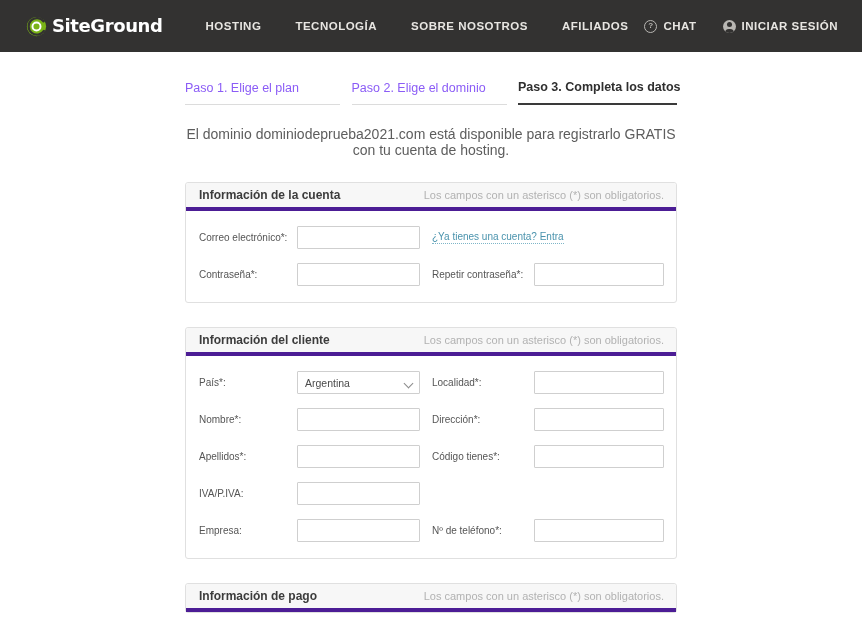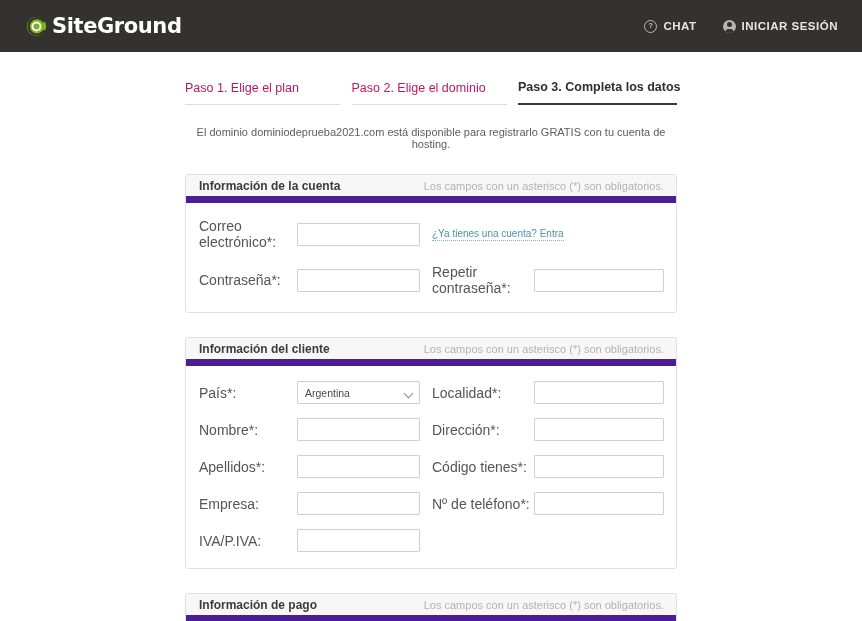--- a/index.html
+++ b/index.html
@@ -20,21 +20,21 @@
     padding: 0 22px 0 26px;
     position: relative;
   }
   .logo { display: flex; align-items: center; gap: 5px; }
   .logo-mark {
     width: 21px; height: 21px;
     position: relative; flex: 0 0 auto;
   }
   .logo-text {
     color: #ffffff;
-    font-size: 21px;
+    font-size: 18px;
     font-weight: bold;
     letter-spacing: -0.4px;
     font-family: "DejaVu Sans", sans-serif;
     line-height: 1;
   }
   .main-nav {
     display: flex;
     align-items: center;
     margin-left: 26px;
     gap: 0;
@@ -94,54 +94,54 @@
 
   
   .steps { display: flex; justify-content: space-between; align-items: flex-end; }
   .step {
     font-size: 12.5px;
     padding-bottom: 9px;
     cursor: pointer;
     white-space: nowrap;
   }
   .step.done {
-    color: #be185d;
+    color: #8b5cf6;
     border-bottom: 1px solid #dcdcdc;
     width: 155px;
   }
   .step.active {
     color: #2f2f2f;
     font-weight: bold;
     border-bottom: 2px solid #3a3a3a;
     width: 159px;
   }
 
   
   .notice { margin-top: 21px; text-align: center; }
   .notice-title {
     color: #6fa841;
     font-size: 11.5px;
     font-weight: bold;
   }
   .notice-text {
     margin-top: 12px;
     color: #5d5d5d;
-    font-size: 11px;
+    font-size: 14px;
   }
 
   
   .panel {
     margin-top: 24px;
     border: 1px solid #e0e0e0;
     border-radius: 3px;
     background: #ffffff;
   }
   .panel-head {
     background: #f7f7f7;
-    border-bottom: 7px solid #4c1d95;
+    border-bottom: 4px solid #4c1d95;
     border-radius: 3px 3px 0 0;
     height: 28px;
     display: flex; align-items: center; justify-content: space-between;
     padding: 0 12px 0 13px;
     text-align: center;
   }
   .panel-title {
     font-size: 12px;
     font-weight: bold;
     color: #3c3c3c;
@@ -150,21 +150,21 @@
     font-size: 11px;
     color: #b2b2b2;
   }
   .panel-body { padding: 15px 13px 16px 13px; }
 
   
   .frow { display: flex; align-items: center; margin-bottom: 14px; }
   .frow:last-child { margin-bottom: 0; align-items: center; }
   .fcell { display: flex; align-items: center; width: 50%; }
   .flabel {
-    font-size: 14px;
+    font-size: 10px;
     color: #555555;
     width: 98px;
     flex: 0 0 98px;
   }
   .finput {
     width: 123px; height: 23px;
     border: 1px solid #cfcfcf;
     background: #ffffff;
     border-radius: 1px;
     font-size: 10.5px;
@@ -214,20 +214,26 @@
     <span class="logo-mark">
       <svg width="21" height="21" viewBox="0 0 24 24">
         <circle cx="12" cy="12" r="11" fill="#7ab317"></circle>
         <path d="M20 6 A9.5 9.5 0 1 0 20.5 17" fill="none" stroke="#333231" stroke-width="2.6" stroke-linecap="round"></path>
         <circle cx="12" cy="12" r="4.6" fill="none" stroke="#ffffff" stroke-width="2.2"></circle>
       </svg>
     </span>
     <span class="logo-text">SiteGround</span>
   </div>
 
+  <div class="main-nav">
+    <a class="nav-item">HOSTING</a>
+    <a class="nav-item">TECNOLOGÍA</a>
+    <a class="nav-item">SOBRE NOSOTROS</a>
+    <a class="nav-item">AFILIADOS</a>
+  </div>
 
   <div class="header-right">
     <a class="header-link">
       <span class="circ-icon">?</span>
       <span>CHAT</span>
     </a>
     <a class="header-link">
       <span class="user-icon"></span>
       <span>INICIAR SESIÓN</span>
     </a>
@@ -313,35 +319,35 @@
             <input class="finput" type="text" value="" style="">
           </div>
           <div class="fcell right">
             <span class="flabel">Código tienes*:</span>
             <input class="finput" type="text" value="" style="">
           </div>
         </div>
 
         <div class="frow">
           <div class="fcell">
+            <span class="flabel">IVA/P.IVA:</span>
+            <input class="finput" type="text" value="" style="">
+          </div>
+          <div class="spacer"></div>
+        </div>
+
+        <div class="frow">
+          <div class="fcell">
             <span class="flabel">Empresa:</span>
             <input class="finput" type="text" value="" style="">
           </div>
           <div class="fcell right">
             <span class="flabel">Nº de teléfono*:</span>
             <input class="finput" type="text" value="" style="">
           </div>
-        </div>
-
-        <div class="frow">
-          <div class="fcell">
-            <span class="flabel">IVA/P.IVA:</span>
-            <input class="finput" type="text" value="" style="">
-          </div>
-          <div class="spacer"></div>
         </div>
 
       </div>
     </div>
 
     <div class="panel">
       <div class="panel-head">
         <span class="panel-title">Información de pago</span>
         <span class="panel-note">Los campos con un asterisco (*) son obligatorios.</span>
       </div>

